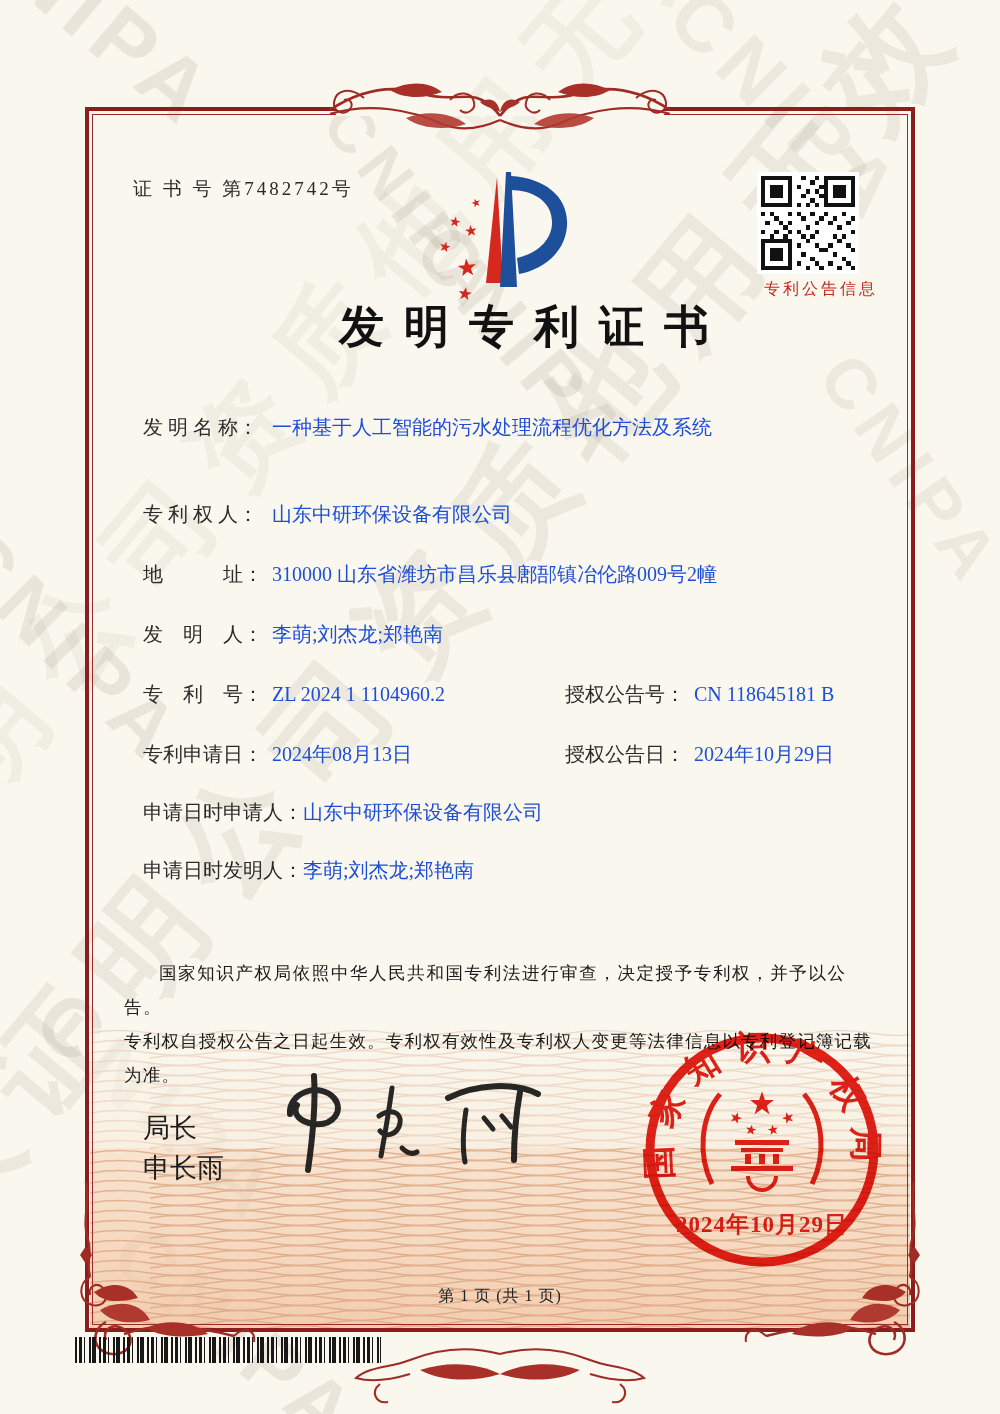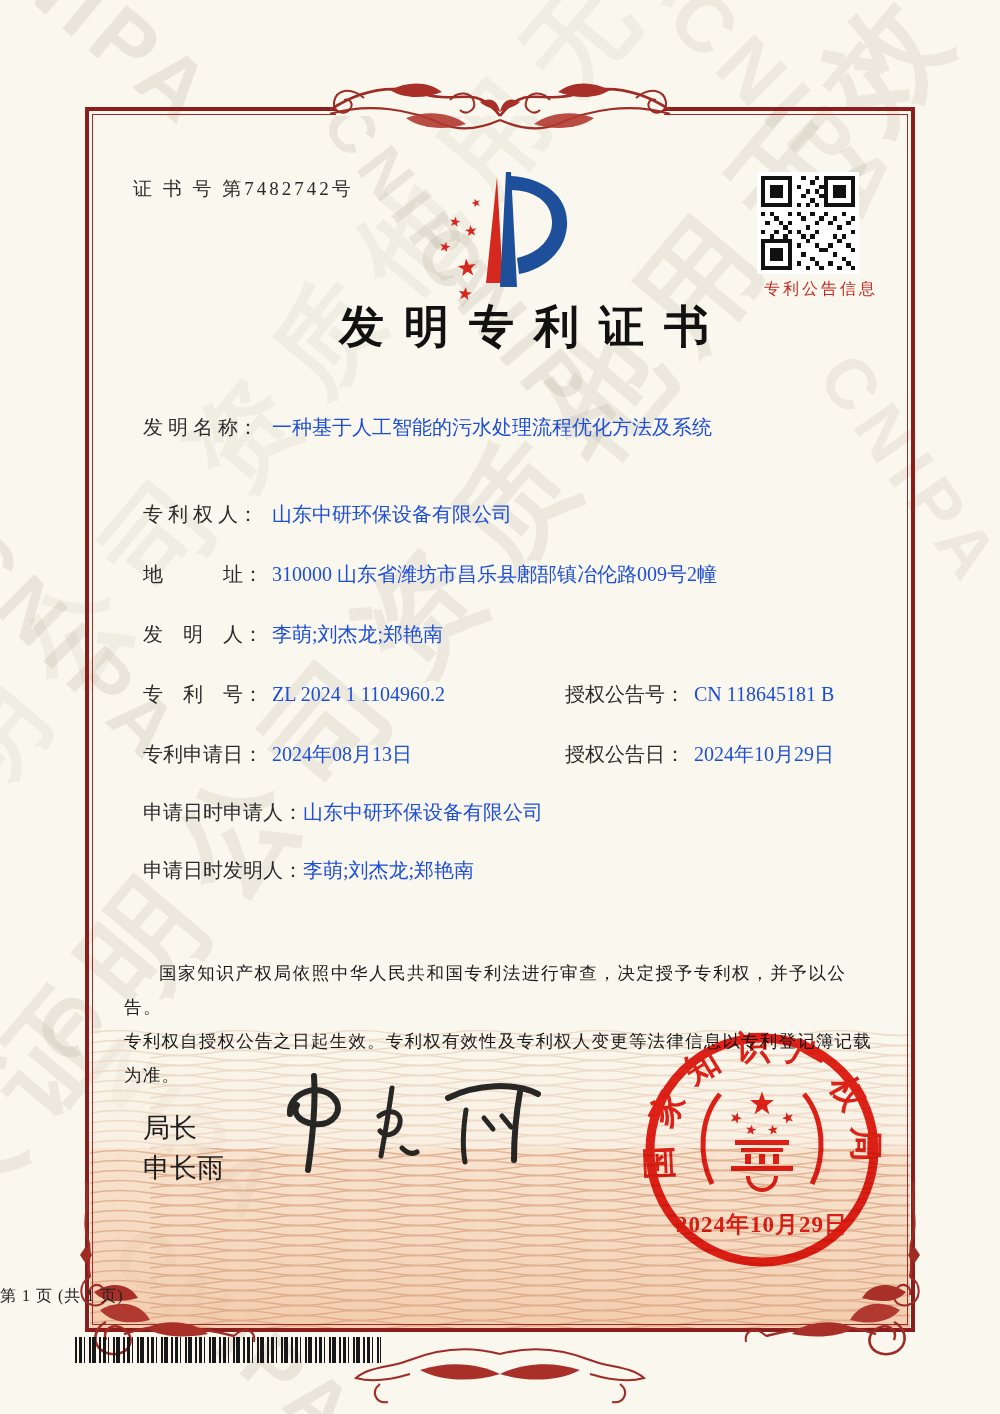--- a/index.html
+++ b/index.html
@@ -48,21 +48,21 @@
   .rcol{position:absolute;left:422px;top:0;white-space:nowrap;}
   .statement{
     position:absolute;left:124px;top:956px;width:756px;font-size:17.5px;
     line-height:34px;color:#1a1a1a;
   }
   .statement .l1{display:block;text-indent:2em;letter-spacing:1.6px;}
   .statement .l2{display:block;letter-spacing:1.2px;}
   .director{position:absolute;left:143px;top:1108px;font-size:27px;line-height:40px;color:#1d1d1d;}
   .signature{position:absolute;left:262px;top:1062px;z-index:3;}
   .seal{position:absolute;left:642px;top:1030px;z-index:4;mix-blend-mode:multiply;opacity:.95;}
-  .footer{position:absolute;left:0;top:1286px;width:100%;text-align:left;font-size:16px;letter-spacing:1px;color:#222;}
+  .footer{position:absolute;left:0;top:1286px;width:100%;text-align:center;font-size:16px;letter-spacing:1px;color:#222;}
   .barcode{
     position:absolute;left:75px;top:1337px;width:306px;height:26px;z-index:3;
     background:repeating-linear-gradient(90deg,
       #171717 0 2px,transparent 2px 4px,
       #171717 4px 7px,transparent 7px 9px,
       #171717 9px 10px,transparent 10px 14px,
       #171717 14px 16px,transparent 16px 17px,
       #171717 17px 21px,transparent 21px 24px);
   }
   .orn{position:absolute;z-index:2;pointer-events:none;}

